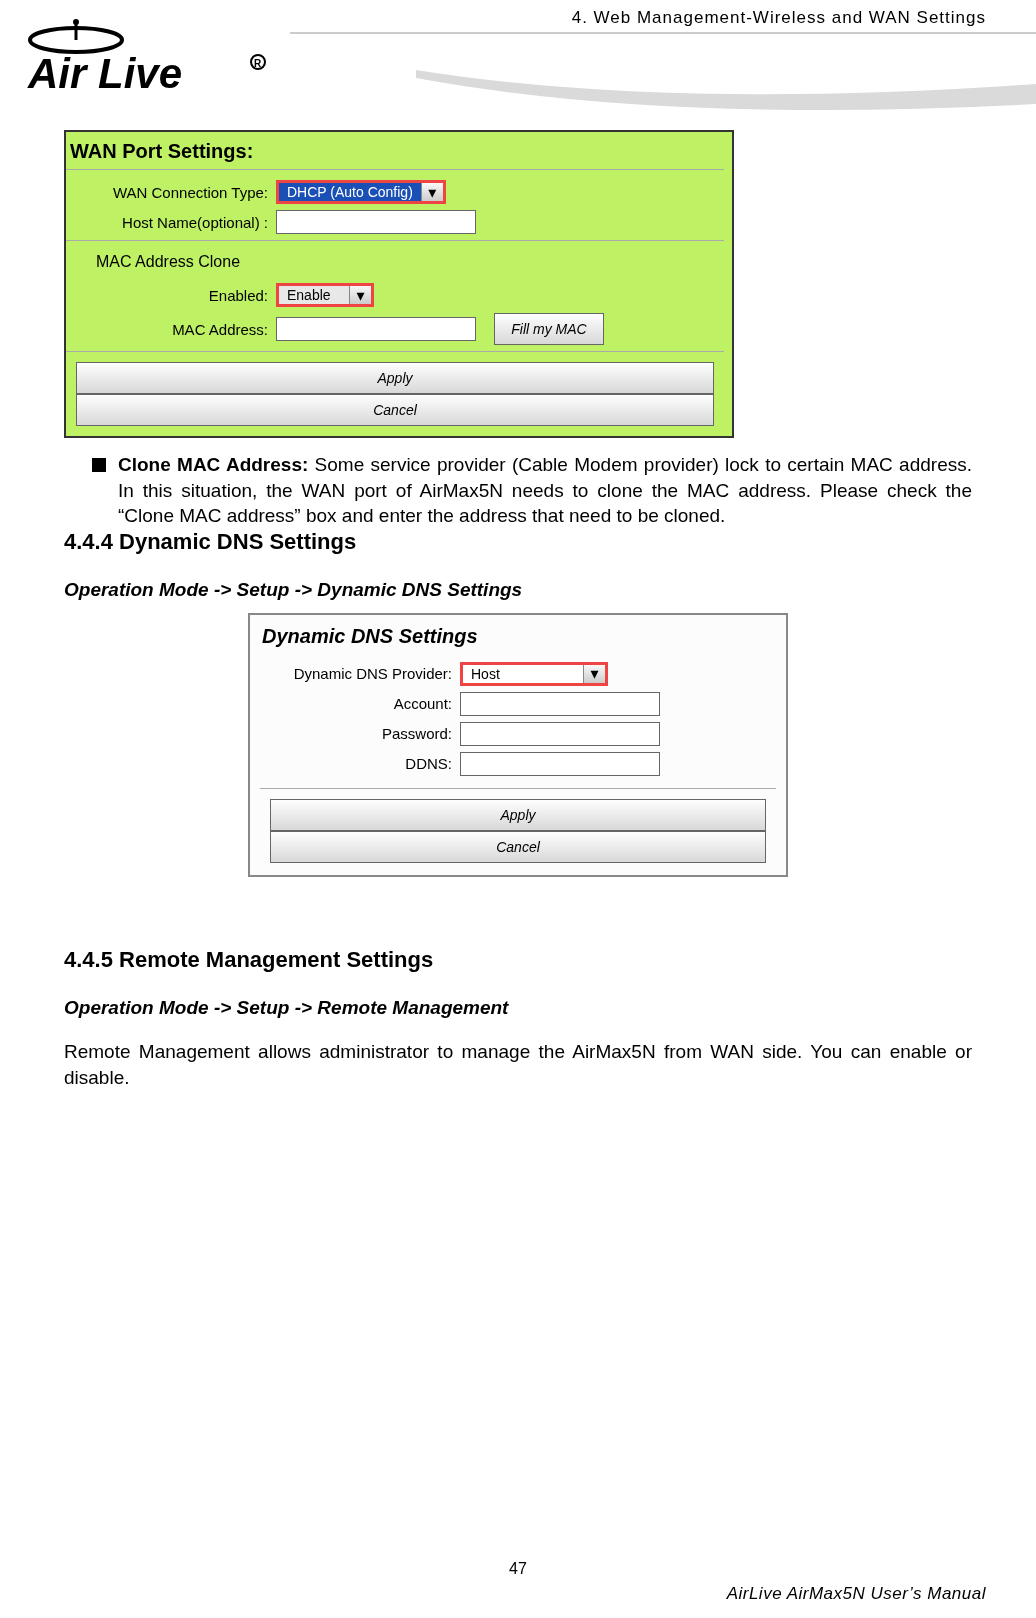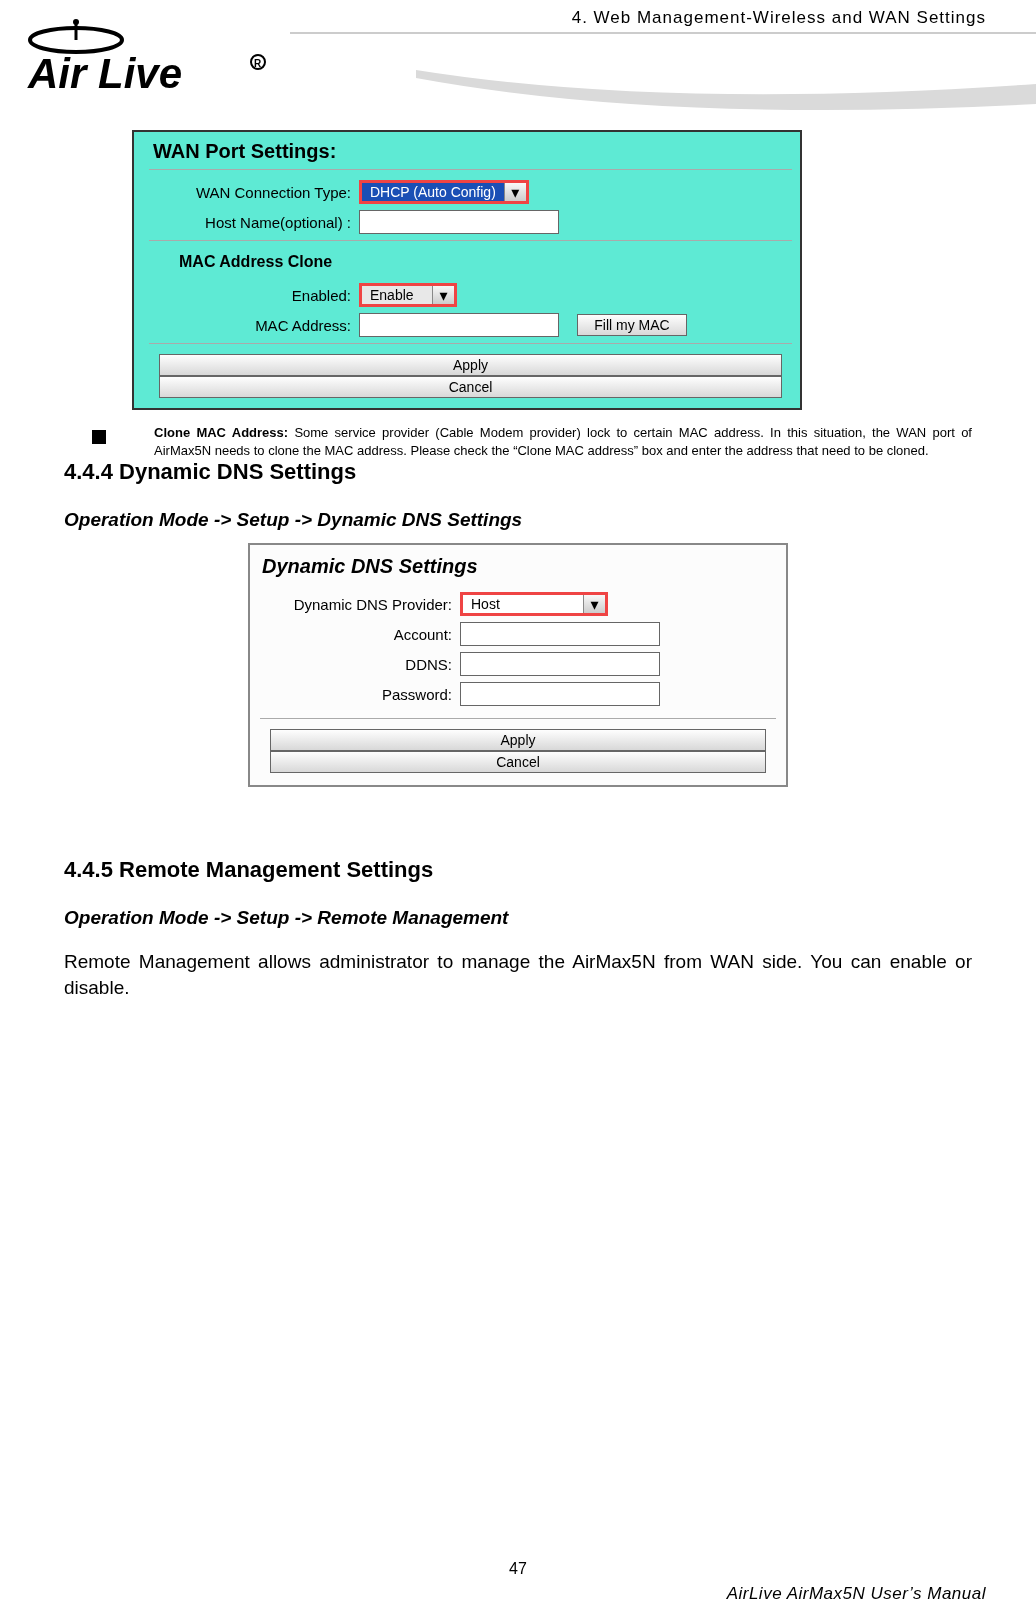--- a/index.html
+++ b/index.html
@@ -43,24 +43,23 @@
     position: absolute;
     top: 130px;
     left: 64px;
     right: 64px;
     bottom: 70px;
   }
 
   
   .wan-panel {
     width: 670px;
-    margin-left: 68px;
     border: 2px solid #333;
-    background: #5eead4;
-    padding: 6px 8px 10px 15px;
+    background: #bef264;
+    padding: 6px 8px 10px 0;
   }
   .panel-title {
     font-weight: bold;
     font-size: 20px;
     padding: 2px 4px 6px 4px;
   }
   .panel-sep {
     border: none;
     border-top: 1px solid #aaa;
     margin: 0 0 10px 0;
@@ -101,54 +100,54 @@
     align-items: center;
     justify-content: center;
   }
   .text-input {
     border: 1px solid #666;
     height: 24px;
     width: 200px;
     background: #fff;
   }
   .sub-title {
-    font-weight: bold;
+    font-weight: normal;
     font-size: 16px;
     padding: 2px 4px 6px 30px;
   }
   .btn {
-    height: 22px;
+    height: 32px;
     min-width: 130px;
     border: 1px solid #666;
     background: linear-gradient(#fefefe,#d8d8d8);
     font-size: 14px;
     display: flex;
     align-items: center;
     justify-content: center;
     margin: 0 10px;
+    font-style: italic;
   }
   .btn-row {
     display: flex;
     justify-content: center;
     margin-top: 10px;
     flex-direction: column;
   }
   .fillmac {
     min-width: 110px;
     margin-left: 18px;
   }
 
   
   .bullet-block {
     display: flex;
     margin-top: 14px;
-    font-size: 13px;
+    font-size: 19px;
     line-height: 1.35;
     text-align: justify;
-    gap: 36px;
   }
   .bullet-sq {
     width: 28px;
     flex-shrink: 0;
     padding-left: 28px;
     margin-right: 26px;
   }
   .bullet-sq span {
     display: inline-block;
     width: 14px;
@@ -283,25 +282,25 @@
       <div class="select-box">
         <div class="select-val" style="min-width:120px;background:#fff">Host</div>
         <div class="select-arrow">▾</div>
       </div>
     </div>
     <div class="form-row">
       <div class="form-label">Account:</div>
       <div class="text-input"></div>
     </div>
     <div class="form-row">
+      <div class="form-label">Password:</div>
+      <div class="text-input"></div>
+    </div>
+    <div class="form-row">
       <div class="form-label">DDNS:</div>
-      <div class="text-input"></div>
-    </div>
-    <div class="form-row">
-      <div class="form-label">Password:</div>
       <div class="text-input"></div>
     </div>
     <hr class="panel-sep" style="margin-top:12px">
     <div class="btn-row">
       <div class="btn">Apply</div>
       <div class="btn">Cancel</div>
     </div>
   </div>
 
   <h2 class="section-h" style="margin-top:70px">4.4.5 Remote Management Settings</h2>

